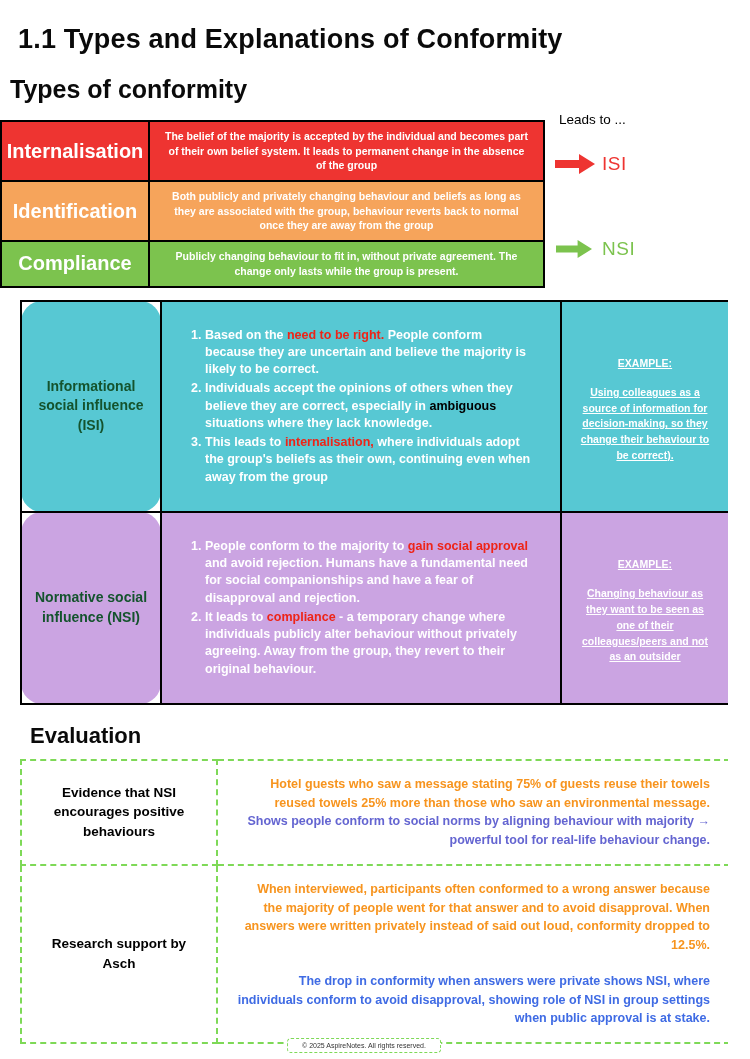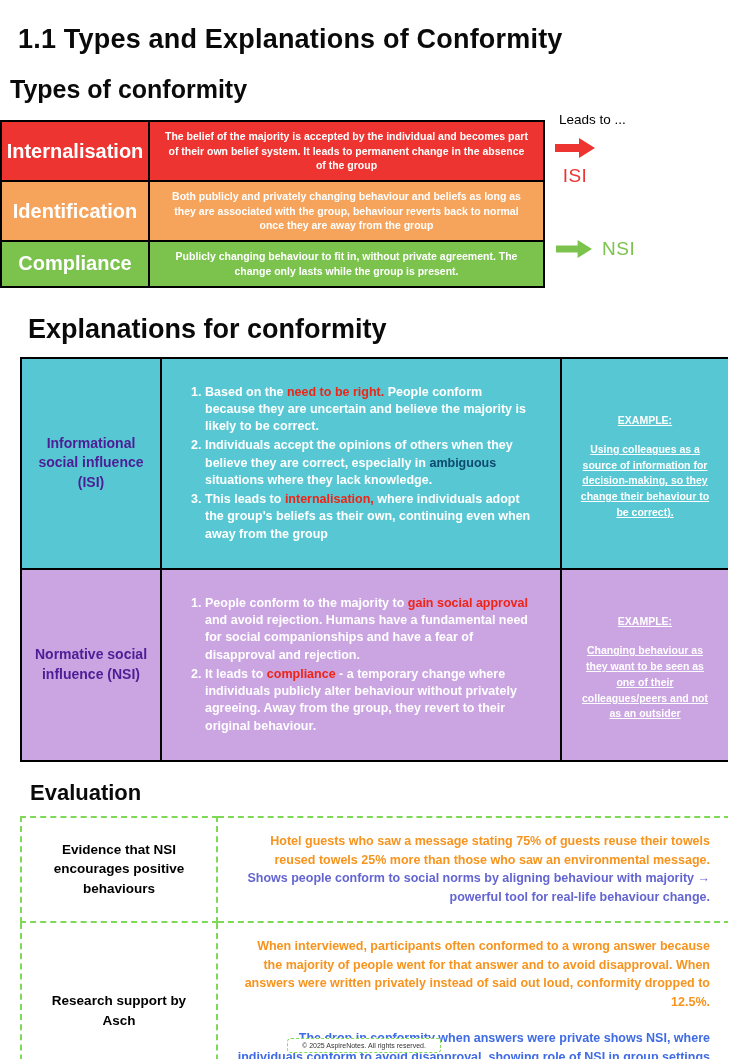--- a/index.html
+++ b/index.html
@@ -18,28 +18,28 @@
   .down-arrow { display: block; }
 
   table.types-table { width: 545px; border-collapse: collapse; }
   .types-table td { border: 2.5px solid #000; }
   .type-name { width: 148px; text-align: center; color: #fff; font-weight: bold; font-size: 20px; }
   .type-desc { text-align: center; color: #fff; font-weight: bold; font-size: 10.5px; line-height: 1.4; padding: 7px 14px; }
 
   .leads-col { position: relative; flex: 1; }
   .leads-to { position: absolute; top: -8px; left: 14px; font-size: 13.5px; color: #000; }
   .arrow-row { position: absolute; display: flex; align-items: center; gap: 7px; }
-  .arrow-row.isi { top: 18px; left: 10px; flex-direction: column; }
+  .arrow-row.isi { top: 33px; left: 10px; }
   .arrow-row.nsi { top: 118px; left: 8px; }
   .influence-label { font-size: 19px; font-weight: 500; letter-spacing: 0.5px; }
 
   .expl-heading { font-size: 27px; margin: 26px 0 0 28px; }
   table.expl-table { margin: 12px 0 0 20px; width: 710px; border-collapse: collapse; }
   .expl-table td { border: 2.5px solid #000; vertical-align: middle; }
-  .expl-label { width: 140px; text-align: center; color: #4c1d95; font-weight: bold; font-size: 14px; line-height: 1.4; padding: 6px 4px; }
+  .expl-label { width: 140px; text-align: center; color: #14532d; font-weight: bold; font-size: 14px; line-height: 1.4; padding: 6px 4px; border-radius: 21px; }
   .expl-points { padding: 10px 10px 10px 6px; }
   .expl-points ol { margin: 15px; padding-left: 22px; color: #fff; font-weight: bold; font-size: 12.5px; line-height: 1.38; }
   .expl-points li { margin: 0 0 2px 0; }
   .expl-example { width: 168px; text-align: center; color: #fff; font-weight: bold; vertical-align: top; padding: 18px 14px 10px; text-decoration: underline; }
   .ex-title { font-size: 10.5px; margin-bottom: 16px; }
   .ex-text { font-size: 10.5px; line-height: 1.5; }
 
   .eval-heading { font-size: 22px; margin: 18px 0 10px 30px; }
   table.eval-table { margin-left: 20px; width: 710px; border-collapse: collapse; }
   .eval-table td { border: 2.5px dashed #7ed957; }
@@ -89,30 +89,29 @@
       <div class="arrow-row nsi">
         <svg width="42" height="18" viewBox="0 0 40 20">
           <path d="M0 6 H24 V0 L40 10 L24 20 V14 H0 Z" fill="#7cc34e"></path>
         </svg>
         <span class="influence-label" style="color: rgb(124, 195, 78);">NSI</span>
       </div>
     </div>
 
   </div>
 
-  <h2 class="expl-heading section-heading">Explanations for conformity</h2>
 
   <table class="expl-table">
     <tbody>
       <tr style="background-color: rgb(87, 200, 211);">
         <td class="expl-label">Informational social influence (ISI)</td>
         <td class="expl-points">
           <ol>
             <li><span>Based on the </span><span class="hl" style="color: rgb(238, 36, 23);">need to be right.</span><span> People conform because they are uncertain and believe the majority is likely to be correct.</span></li>
-            <li><span>Individuals accept the opinions of others when they believe they are correct, especially in </span><span class="hl" style="color: #0c4a6e;">ambiguous</span><span> situations where they lack knowledge.</span></li>
+            <li><span>Individuals accept the opinions of others when they believe they are correct, especially in </span><span class="hl" style="color: #000000;">ambiguous</span><span> situations where they lack knowledge.</span></li>
             <li><span>This leads to </span><span class="hl" style="color: rgb(238, 36, 23);">internalisation,</span><span> where individuals adopt the group's beliefs as their own, continuing even when away from the group</span></li>
           </ol>
         </td>
         <td class="expl-example">
           <div class="ex-title">EXAMPLE:</div>
           <div class="ex-text">Using colleagues as a source of information for decision-making, so they change their behaviour to be correct).</div>
         </td>
       </tr>
       <tr style="background-color: rgb(203, 164, 226);">
         <td class="expl-label">Normative social influence (NSI)</td>

